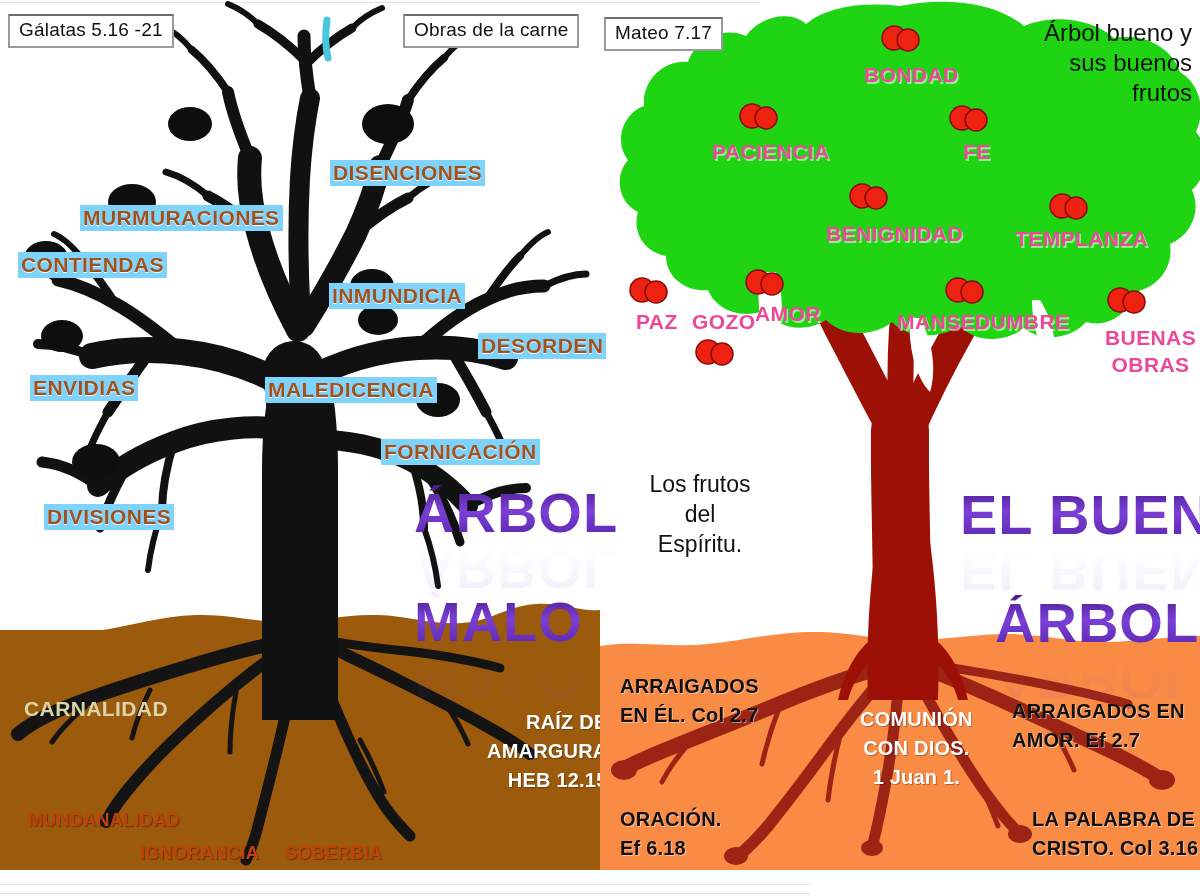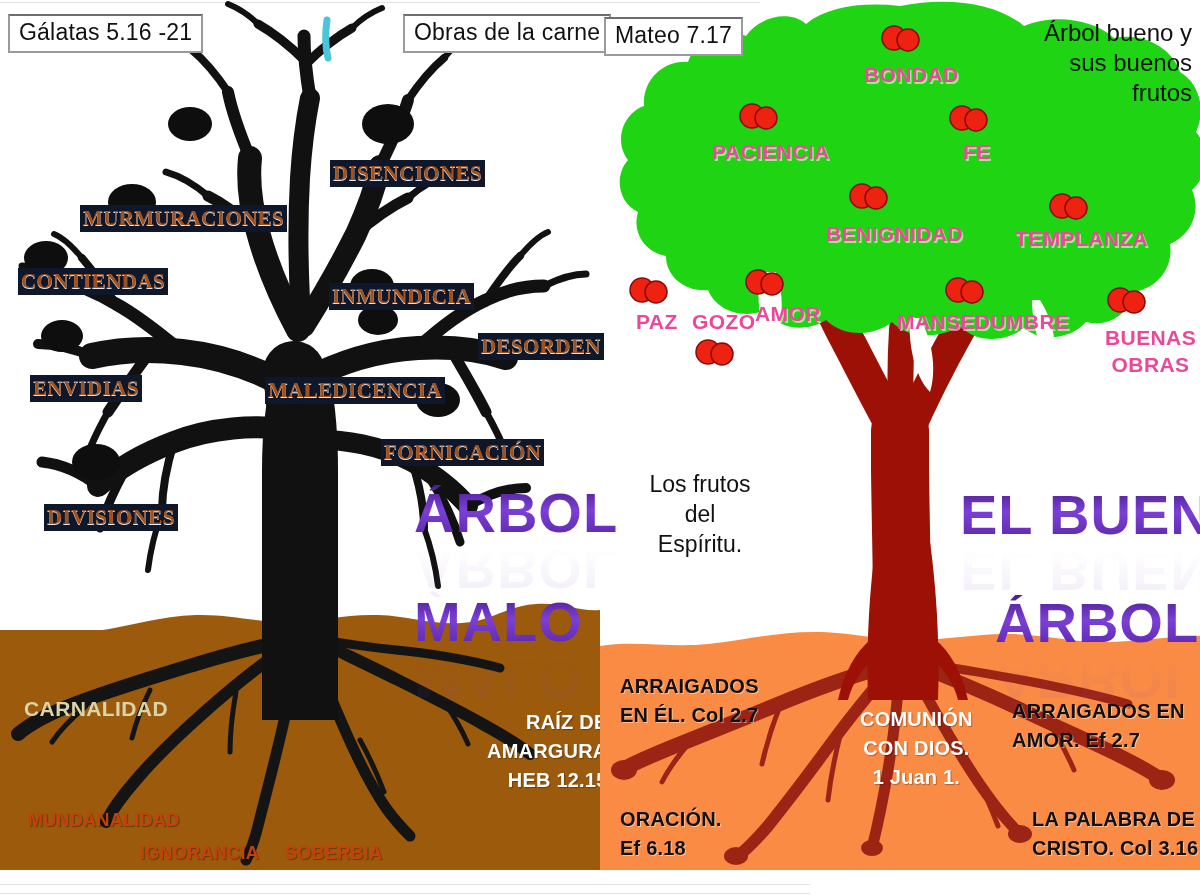--- a/index.html
+++ b/index.html
@@ -18,29 +18,29 @@
   .panel-right{left:600px;width:600px;}
 
   
   .soil{position:absolute;left:0;width:100%;bottom:20px;}
   .soil-brown{height:240px;background:#9c5a0c;}
   .soil-orange{height:220px;background:#fa8b45;}
   .soil-top{position:absolute;left:0;width:100%;height:46px;top:-30px;}
 
   
   .cap-box{position:absolute;background:#ffffff;border:2px solid #9a9a9a;border-top-color:#6d6d6d;
-           padding:3px 9px 5px 9px;font-family:"Liberation Sans",sans-serif;font-size:23px;color:#111;
+           padding:3px 9px 5px 9px;font-family:"Liberation Sans",sans-serif;font-size:19px;color:#111;
            letter-spacing:.2px;white-space:nowrap;box-shadow:0 0 0 1px #fff inset;}
   .plain-cap{position:absolute;font-size:24px;color:#111;line-height:1.25;text-align:right;white-space:pre-line;}
   .plain-cap-c{position:absolute;font-size:23px;color:#111;line-height:1.3;text-align:center;white-space:pre-line;}
 
   
   .lbl{position:absolute;white-space:nowrap;font-weight:bold;}
-  .lbl-bad{color:#a0521e;background:#0f172a;font-size:21px;letter-spacing:.4px;padding:1px 3px;
-           text-shadow:0 1px 0 rgba(255,255,255,.9);font-family:Liberation Serif, serif;}
+  .lbl-bad{color:#a0521e;background:#7dd3fc;font-size:21px;letter-spacing:.4px;padding:1px 3px;
+           text-shadow:0 1px 0 rgba(255,255,255,.9);}
   .lbl-root-white{color:#c2410c;font-size:18px;letter-spacing:.3px;text-shadow:1px 1px 1px rgba(0,0,0,.35);}
   .lbl-carnalidad{color:#d9d5a9;font-size:21px;letter-spacing:.4px;}
   .lbl-good{color:#ec4899;font-size:21px;letter-spacing:.4px;
             text-shadow:1.5px 1.5px 0 rgba(255,255,255,.55);}
   .lbl-root-dark{color:#111111;font-size:20px;letter-spacing:.2px;line-height:1.45;white-space:pre-line;
                  text-shadow:1px 1px 0 rgba(255,255,255,.45);}
   .lbl-root-wht2{color:#ffffff;font-size:20px;letter-spacing:.2px;line-height:1.45;white-space:pre-line;
                  text-shadow:1px 1px 1px rgba(0,0,0,.3);}
 
   
@@ -164,21 +164,21 @@
       </g>
 
       <path d="M327,20 C325,34 325,46 328,58" stroke="#48c6dd" stroke-width="7" fill="none" stroke-linecap="round"></path>
     </svg>
 
     <div class="cap-box" style="left:8px;top:14px;">Gálatas 5.16 -21</div>
     <div class="cap-box" style="left:403px;top:14px;">Obras de la carne</div>
 
     <div class="lbl lbl-bad" style="left:330px;top:160px;">DISENCIONES</div>
     <div class="lbl lbl-bad" style="left:80px;top:205px;">MURMURACIONES</div>
-    <div class="lbl lbl-bad" style="left:18px;top:268px;text-align:center;">CONTIENDAS</div>
+    <div class="lbl lbl-bad" style="left:18px;top:252px;text-align:center;">CONTIENDAS</div>
     <div class="lbl lbl-bad" style="left:329px;top:283px;">INMUNDICIA</div>
     <div class="lbl lbl-bad" style="left:478px;top:333px;">DESORDEN</div>
     <div class="lbl lbl-bad" style="left:30px;top:375px;">ENVIDIAS</div>
     <div class="lbl lbl-bad" style="left:265px;top:377px;">MALEDICENCIA</div>
     <div class="lbl lbl-bad" style="left:381px;top:439px;">FORNICACIÓN</div>
     <div class="lbl lbl-bad" style="left:44px;top:504px;">DIVISIONES</div>
 
     <div class="big-title" style="left:414px;top:485px;">ÁRBOL</div>
     <div class="big-title-ref" style="left:414px;top:541px;">ÁRBOL</div>
     <div class="big-title" style="left:414px;top:594px;">MALO</div>

